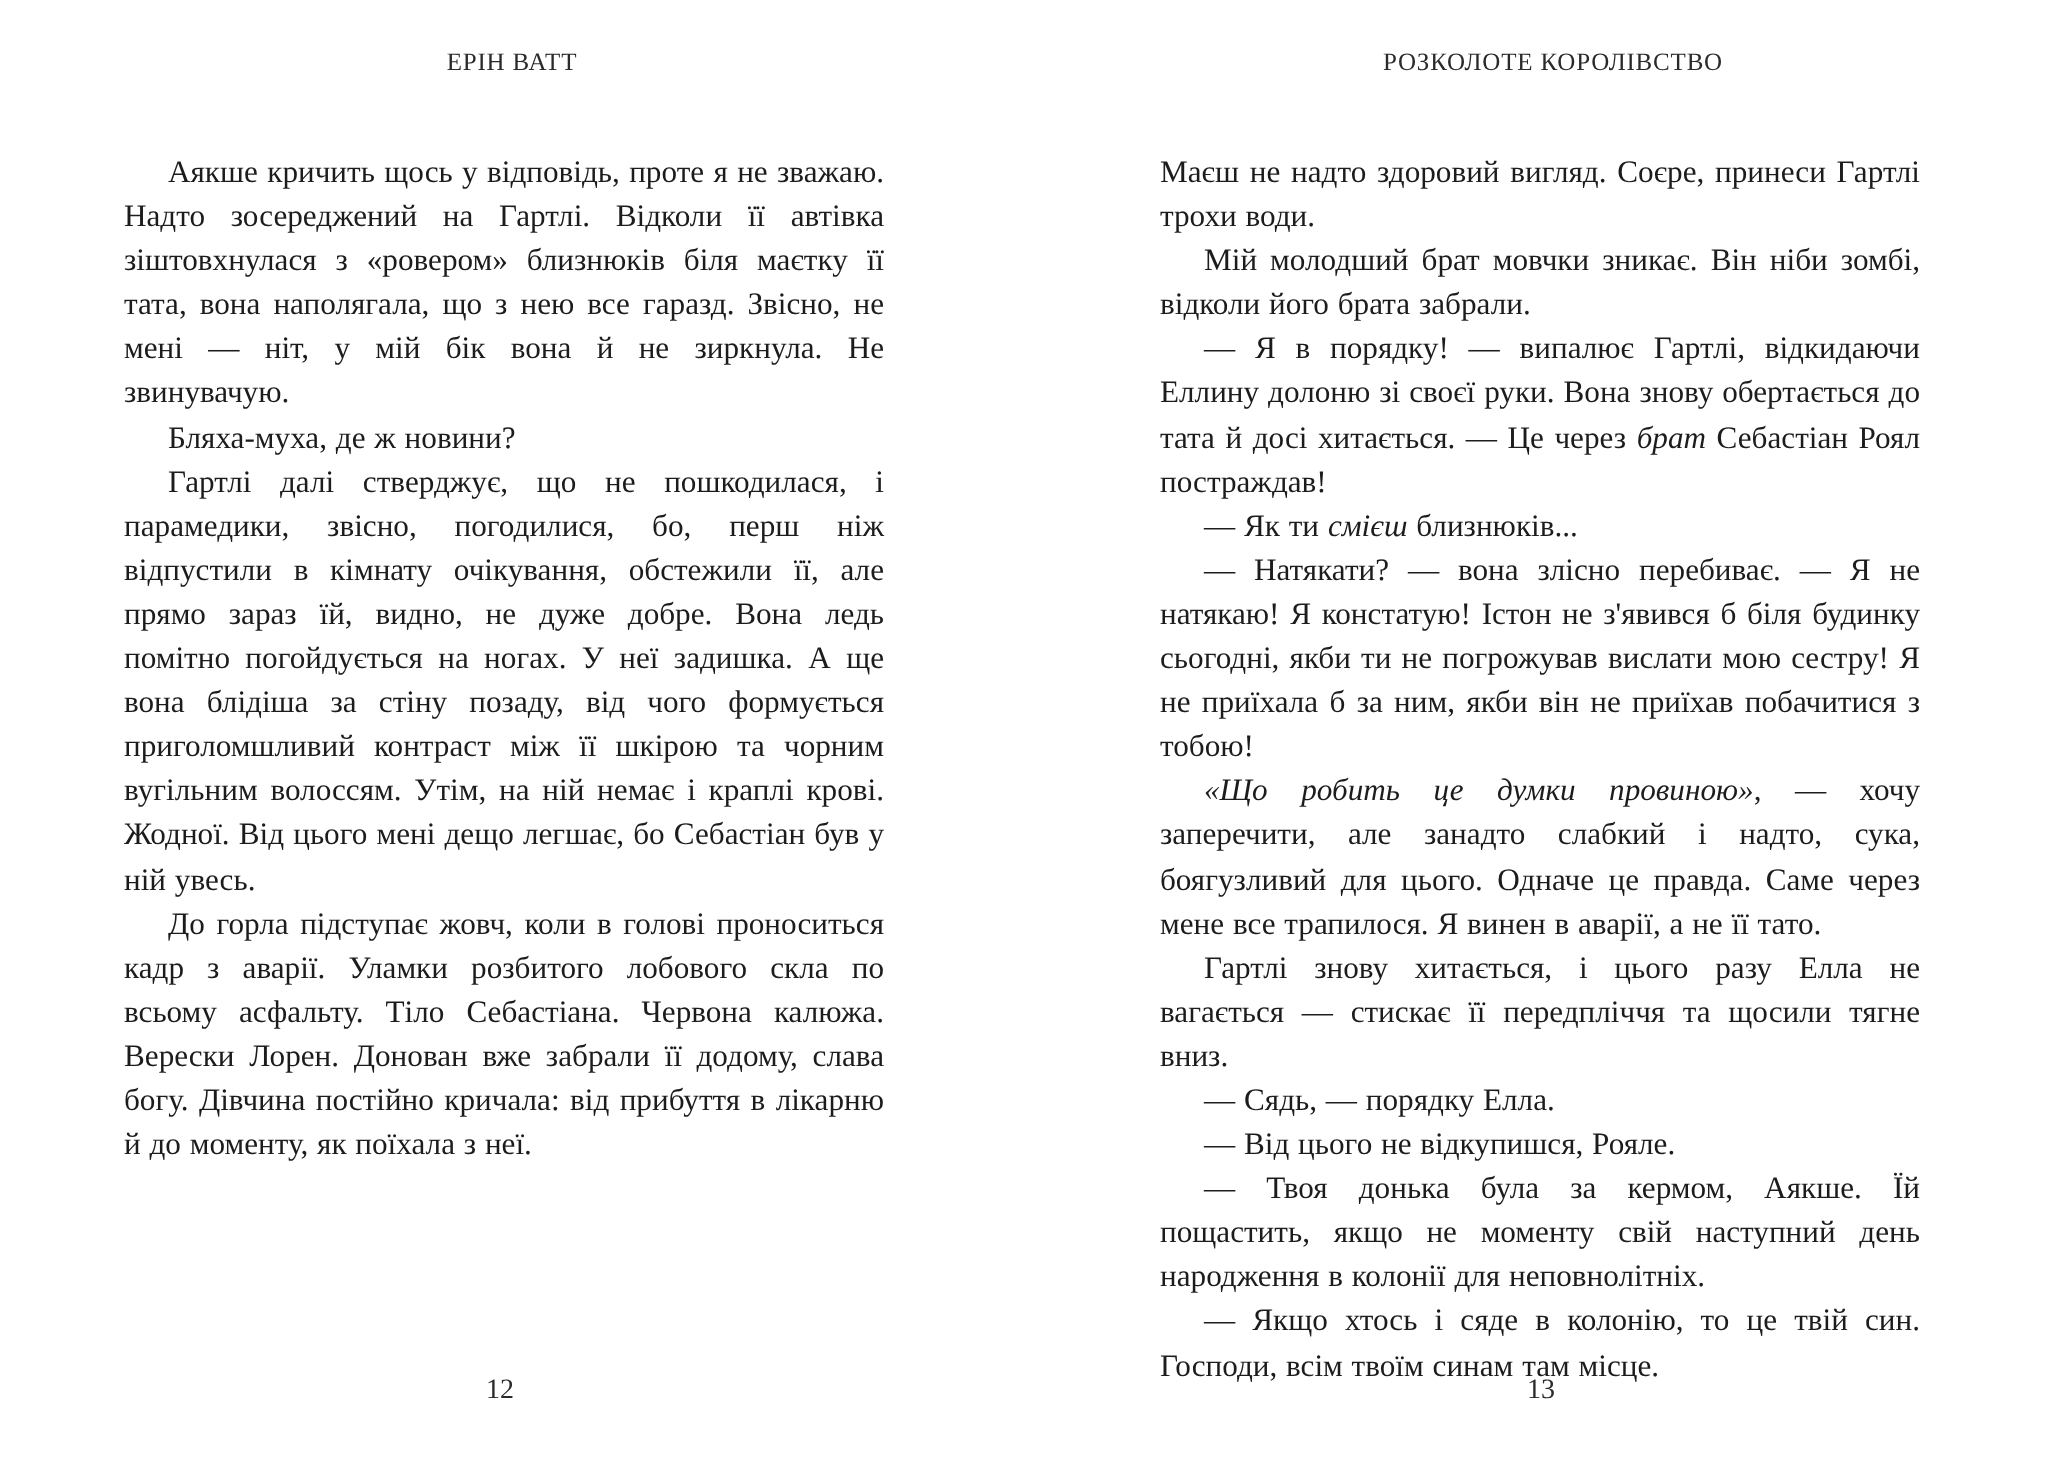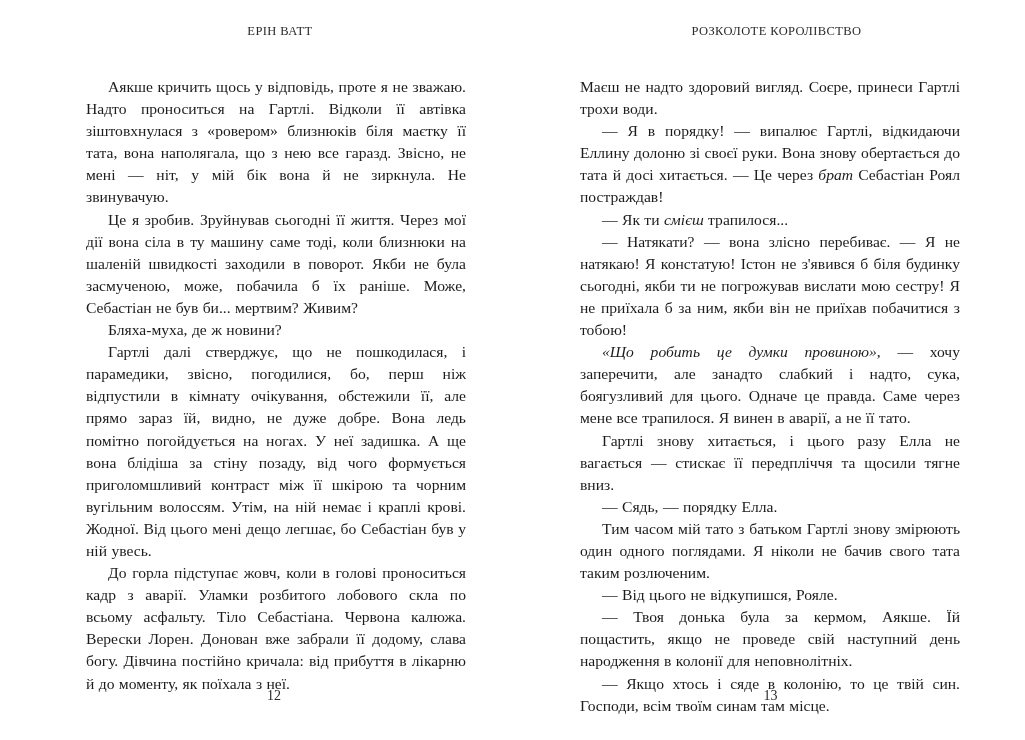--- a/index.html
+++ b/index.html
@@ -6,21 +6,21 @@
     body {
       width: 1025px; height: 740px; overflow: hidden;
       background: #ffffff;
       font-family: "Liberation Serif", "DejaVu Serif", serif;
       color: #1c1c1c;
       position: relative;
     }
     .page {
       position: absolute; top: 0; height: 740px; width: 512px;
     }
-    .page.left { left: 0; margin-left: 24px; }
+    .page.left { left: 0; }
     .page.right { left: 520px; width: 513px; }
     .running-head {
       position: absolute; top: 24px; left: 0; right: 0;
       text-align: center; font-size: 12.5px; letter-spacing: 0.4px;
       color: #2a2a2a;
     }
     .page.left .running-head { left: 0; width: 512px; padding-left: 0; }
     .page.left .running-head span { position: relative; left: 0; }
     .column {
       position: absolute; top: 76px;
@@ -42,42 +42,41 @@
     .page.right .folio { left: -6px; }
   </style>
 </head>
 <body>
 
 <div class="page left">
   <div class="running-head">
     <span>ЕРІН ВАТТ</span>
   </div>
   <div class="column">
-    <p>Аякше кричить щось у відповідь, проте я не зважаю. Надто проноситься на Гартлі. Відколи її автівка зіштовхнулася з «ровером» близнюків біля маєтку її тата, вона наполягала, що з нею все гаразд. Звісно, не мені — ніт, у мій бік вона й не зиркнула. Не звинувачую.</p>
-    <p>Це я зробив. Зруйнував сьогодні її життя. Через мої дії вона сіла в ту машину саме тоді, коли близнюки на шаленій швидкості заходили в поворот. Якби не була засмученою, може, побачила б їх раніше. Може, Себастіан не був би... мертвим? Живим?</p>
+    <p>Аякше кричить щось у відповідь, проте я не зважаю. Надто зосереджений на Гартлі. Відколи її автівка зіштовхнулася з «ровером» близнюків біля маєтку її тата, вона наполягала, що з нею все гаразд. Звісно, не мені — ніт, у мій бік вона й не зиркнула. Не звинувачую.</p>
     <p>Бляха-муха, де ж новини?</p>
     <p>Гартлі далі стверджує, що не пошкодилася, і парамедики, звісно, погодилися, бо, перш ніж відпустили в кімнату очікування, обстежили її, але прямо зараз їй, видно, не дуже добре. Вона ледь помітно погойдується на ногах. У неї задишка. А ще вона блідіша за стіну позаду, від чого формується приголомшливий контраст між її шкірою та чорним вугільним волоссям. Утім, на ній немає і краплі крові. Жодної. Від цього мені дещо легшає, бо Себастіан був у ній увесь.</p>
     <p>До горла підступає жовч, коли в голові проноситься кадр з аварії. Уламки розбитого лобового скла по всьому асфальту. Тіло Себастіана. Червона калюжа. Верески Лорен. Донован вже забрали її додому, слава богу. Дівчина постійно кричала: від прибуття в лікарню й до моменту, як поїхала з неї.</p>
 
   </div>
   <div class="folio">12</div>
 </div>
 
 <div class="page right">
   <div class="running-head">
     <span>РОЗКОЛОТЕ КОРОЛІВСТВО</span>
   </div>
   <div class="column">
     <p class="noindent">Маєш не надто здоровий вигляд. Соєре, принеси Гартлі трохи води.</p>
+    <p>Мій молодший брат мовчки зникає. Він ніби зомбі, відколи його брата забрали.</p>
     <p><span>— Я в порядку! — випалює Гартлі, відкидаючи Еллину долоню зі своєї руки. Вона знову обертається до тата й досі хитається. — Це через </span><em>брат</em><span> Себастіан Роял постраждав!</span></p>
-    <p><span>— Як ти </span><em>смієш</em><span> трапилося...</span></p>
+    <p><span>— Як ти </span><em>смієш</em><span> близнюків...</span></p>
     <p>— Натякати? — вона злісно перебиває. — Я не натякаю! Я констатую! Істон не з'явився б біля будинку сьогодні, якби ти не погрожував вислати мою сестру! Я не приїхала б за ним, якби він не приїхав побачитися з тобою!</p>
     <p><em>«Що робить це думки провиною»</em><span>, — хочу заперечити, але занадто слабкий і надто, сука, боягузливий для цього. Одначе це правда. Саме через мене все трапилося. Я винен в аварії, а не її тато.</span></p>
     <p>Гартлі знову хитається, і цього разу Елла не вагається — стискає її передпліччя та щосили тягне вниз.</p>
     <p>— Сядь, — порядку Елла.</p>
-    <p>Тим часом мій тато з батьком Гартлі знову змірюють один одного поглядами. Я ніколи не бачив свого тата таким розлюченим.</p>
     <p>— Від цього не відкупишся, Рояле.</p>
-    <p>— Твоя донька була за кермом, Аякше. Їй пощастить, якщо не проведе свій наступний день народження в колонії для неповнолітніх.</p>
+    <p>— Твоя донька була за кермом, Аякше. Їй пощастить, якщо не моменту свій наступний день народження в колонії для неповнолітніх.</p>
     <p>— Якщо хтось і сяде в колонію, то це твій син. Господи, всім твоїм синам там місце.</p>
 
   </div>
   <div class="folio">13</div>
 </div>
 
 </body></html>

